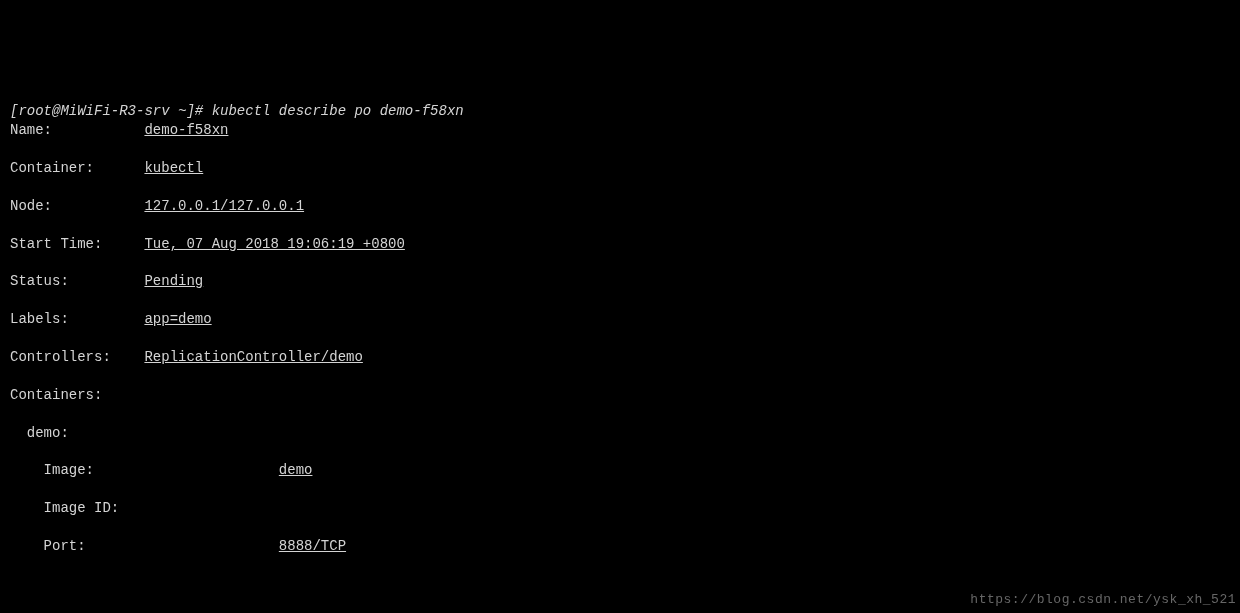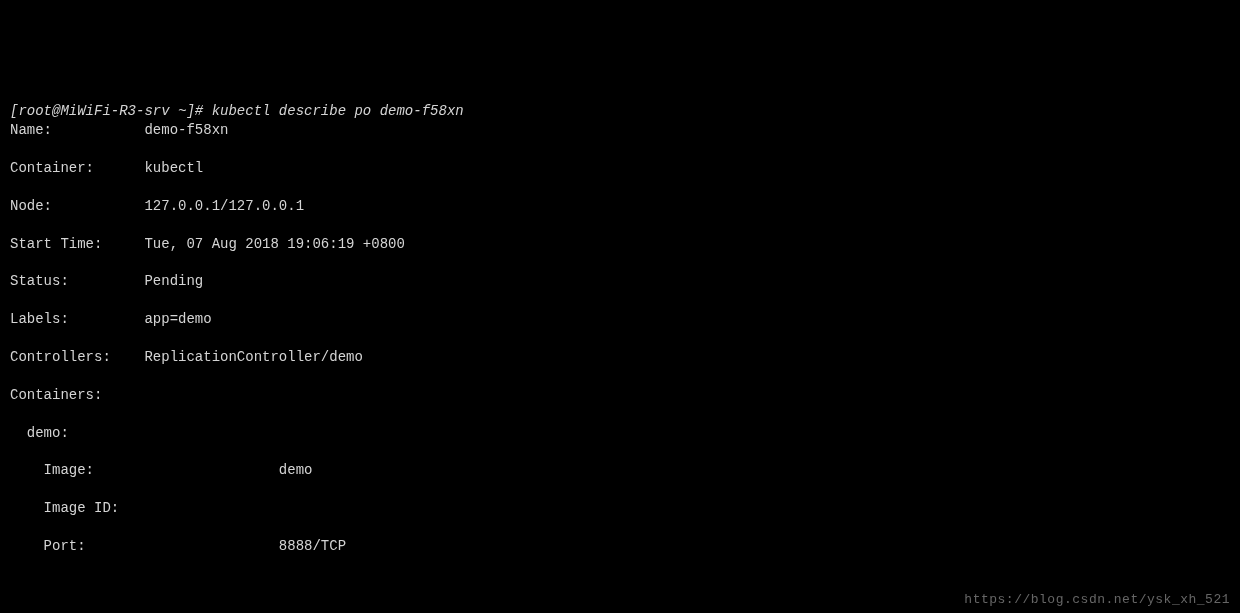--- a/index.html
+++ b/index.html
@@ -12,26 +12,26 @@
       padding: 8px 10px;
       white-space: pre;
       width: 1240px;
       height: 613px;
       overflow: hidden;
       position: relative;
     }
     .prompt-line { color: #d4d4d4; font-style: italic; }
     .kv-line { display: block; }
     .kv-key { display: inline-block; }
-    .kv-val { display: inline-block; }
+    .kv-val { display: inline-block; text-decoration: underline; }
     .indent1 { padding-left: 2ch; }
     .indent2 { padding-left: 4ch; }
     .watermark {
       position: absolute;
-      right: 10px;
+      right: 4px;
       bottom: 4px;
       color: #666;
       font-size: 13px;
       letter-spacing: 0.5px;
       text-align: center;
     }
   </style>
 </head>
 <body>
 

